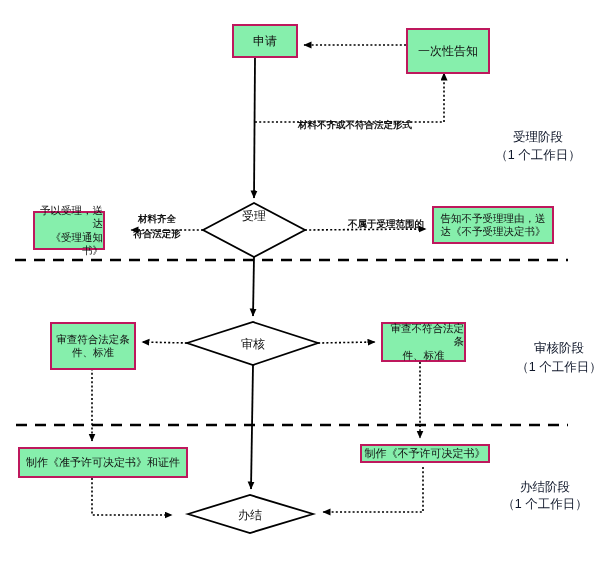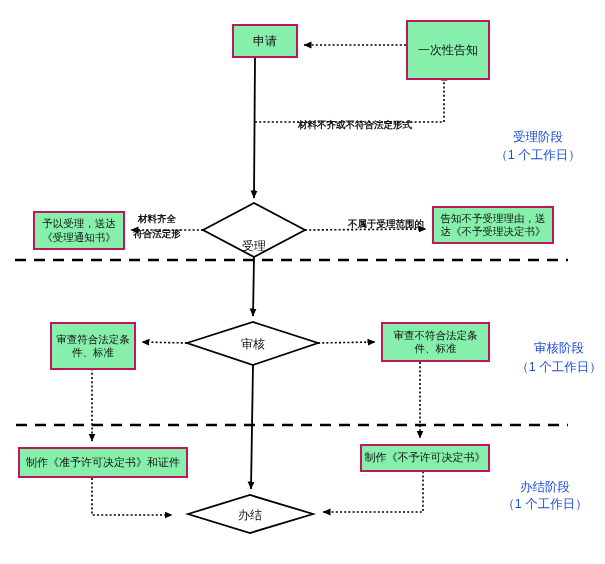--- a/index.html
+++ b/index.html
@@ -17,21 +17,21 @@
   .f11{font-size:11px;}
   .f105{font-size:10.5px;letter-spacing:0;}
   .dlabel{
     position:absolute;text-align:center;font-size:12px;color:#111;
   }
   .elabel{
     position:absolute;text-align:center;font-size:9.5px;font-weight:bold;
     font-family:"DejaVu Serif","Liberation Serif",serif;color:#111;white-space:nowrap;margin-top:18px;
   }
   .stage{
-    position:absolute;text-align:center;font-size:12.5px;color:#1d4ed8;
+    position:absolute;text-align:center;font-size:12.5px;color:#0f172a;
   }
   .stage div{white-space:nowrap;}
 </style>
 </head>
 <body>
 
 <div class="canvas">
 
   <svg width="605" height="564" viewBox="0 0 605 564">
     <defs>
@@ -60,53 +60,53 @@
 
     <polygon points="203,230 254,203 305,230 254,257" fill="#fff" stroke="#000" stroke-width="1.8"></polygon>
     <polygon points="187,343 253,322 318,343 253,365" fill="#fff" stroke="#000" stroke-width="1.8"></polygon>
     <polygon points="188,514 250,495 313,514 250,533" fill="#fff" stroke="#000" stroke-width="1.8"></polygon>
   </svg>
 
   <div class="box f12" style="left:232px;top:24px;width:66px;height:34px;">
     <span>申请</span>
   </div>
 
-  <div class="box f12" style="left:406px;top:20px;width:84px;height:60px;">
+  <div class="box f12" style="left:406px;top:28px;width:84px;height:46px;">
     <span>一次性告知</span>
   </div>
 
-  <div class="box f105" style="left:33px;top:211px;width:92px;height:39px;">
+  <div class="box f105" style="left:33px;top:211px;width:72px;height:39px;">
     <span>予以受理，送达</span>
     <span>《受理通知书》</span>
   </div>
 
   <div class="box f105" style="left:432px;top:206px;width:122px;height:38px;">
     <span>告知不予受理理由，送</span>
     <span>达《不予受理决定书》</span>
   </div>
 
   <div class="box f105" style="left:50px;top:322px;width:86px;height:48px;">
     <span>审查符合法定条</span>
     <span>件、标准</span>
   </div>
 
-  <div class="box f105" style="left:381px;top:322px;width:109px;height:40px;">
+  <div class="box f105" style="left:381px;top:322px;width:85px;height:40px;">
     <span>审查不符合法定条</span>
     <span>件、标准</span>
   </div>
 
   <div class="box f11" style="left:18px;top:447px;width:170px;height:31px;">
     <span>制作《准予许可决定书》和证件</span>
   </div>
 
-  <div class="box f11" style="left:360px;top:444px;width:130px;height:28px;">
+  <div class="box f11" style="left:360px;top:444px;width:130px;height:19px;">
     <span>制作《不予许可决定书》</span>
   </div>
 
-  <div class="dlabel" style="left:224px;top:238px;width:60px;">受理</div>
+  <div class="dlabel" style="left:224px;top:208px;width:60px;">受理</div>
   <div class="dlabel" style="left:223px;top:336px;width:60px;">审核</div>
   <div class="dlabel" style="left:220px;top:507px;width:60px;">办结</div>
 
   <div class="elabel" style="left:292px;top:101px;width:126px;">材料不齐或不符合法定形式</div>
   <div class="elabel" style="left:117px;top:194px;width:80px;line-height:14.5px;">
     <div>材料齐全</div>
     <div>符合法定形</div>
   </div>
   <div class="elabel" style="left:344px;top:200px;width:84px;">不属于受理范围的</div>
 

